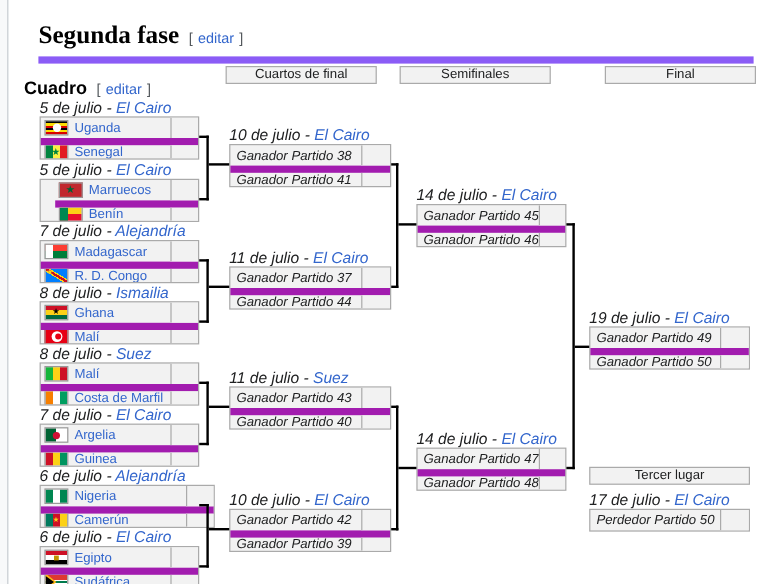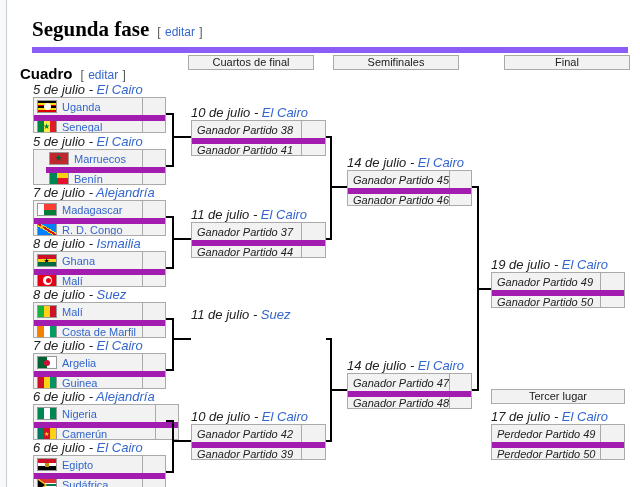--- a/index.html
+++ b/index.html
@@ -198,20 +198,30 @@
       <div class="team-row">
         <span class="ph">Ganador Partido 37</span>
         <div class="score-cell" style="width: 24px;"></div>
       </div>
       <div class="team-row">
         <span class="ph">Ganador Partido 44</span>
         <div class="score-cell" style="width: 24px;"></div>
       </div>
     </div>
     <div class="match-date" style="left: 191px; top: 309px;">11 de julio - <a>Suez</a></div>
+    <div class="match" style="left: 191px; top: 322px; width: 135px;">
+      <div class="team-row">
+        <span class="ph">Ganador Partido 43</span>
+        <div class="score-cell" style="width: 24px;"></div>
+      </div>
+      <div class="team-row">
+        <span class="ph">Ganador Partido 40</span>
+        <div class="score-cell" style="width: 24px;"></div>
+      </div>
+    </div>
     <div class="match-date" style="left: 191px; top: 411px;">10 de julio - <a>El Cairo</a></div>
     <div class="match" style="left: 191px; top: 424px; width: 135px;">
       <div class="team-row">
         <span class="ph">Ganador Partido 42</span>
         <div class="score-cell" style="width: 24px;"></div>
       </div>
       <div class="team-row">
         <span class="ph">Ganador Partido 39</span>
         <div class="score-cell" style="width: 24px;"></div>
       </div>
@@ -245,24 +255,20 @@
         <div class="score-cell" style="width: 24px;"></div>
       </div>
       <div class="team-row">
         <span class="ph">Ganador Partido 50</span>
         <div class="score-cell" style="width: 24px;"></div>
       </div>
     </div>
     <div class="round-header" style="left: 491px; top: 389px; width: 134px;">Tercer lugar</div>
     <div class="match-date" style="left: 491px; top: 411px;">17 de julio - <a>El Cairo</a></div>
     <div class="match" style="left: 491px; top: 424px; width: 134px;">
-      <div class="team-row">
-        <span class="ph">Perdedor Partido 49</span>
-        <div class="score-cell" style="width: 24px;"></div>
-      </div>
       <div class="team-row">
         <span class="ph">Perdedor Partido 50</span>
         <div class="score-cell" style="width: 24px;"></div>
       </div>
     </div>
     <div class="line" style="left: 166px; top: 113px; width: 8px; height: 2px;"></div>
     <div class="line" style="left: 166px; top: 165px; width: 8px; height: 2px;"></div>
     <div class="line" style="left: 172px; top: 113px; width: 2px; height: 54px;"></div>
     <div class="line" style="left: 174px; top: 136px; width: 17px; height: 2px;"></div>
     <div class="line" style="left: 166px; top: 216px; width: 8px; height: 2px;"></div>

